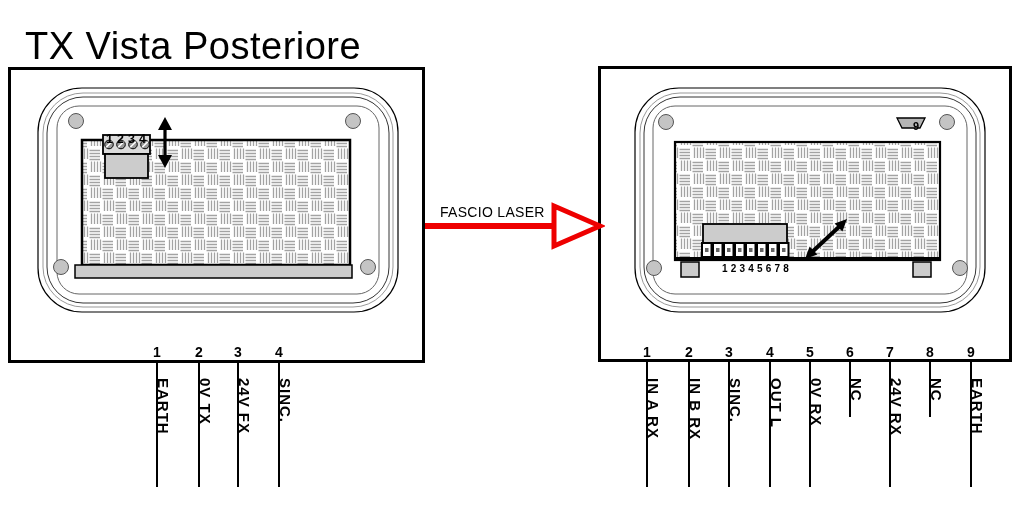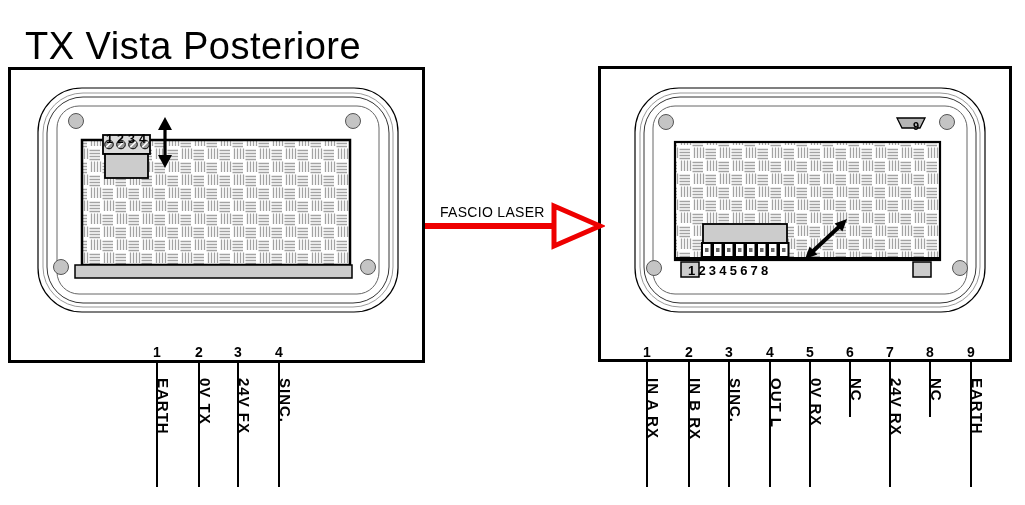--- a/index.html
+++ b/index.html
@@ -11,21 +11,21 @@
   .frame{position:absolute;border:3px solid #000;background:#fff;}
   #tx-frame{left:8px;top:67px;width:411px;height:290px;}
   #rx-frame{left:598px;top:66px;width:408px;height:290px;}
   .devsvg{position:absolute;}
   #tx-svg{left:11px;top:70px;}
   #rx-svg{left:601px;top:69px;}
   #laser-svg{left:425px;top:200px;}
   #laser-label{position:absolute;left:440px;top:204px;font-size:14px;letter-spacing:0.3px;white-space:nowrap;}
   .ovnum{position:absolute;font-weight:bold;white-space:nowrap;}
   #tx-terminal-numbers{left:104px;top:120px;width:48px;text-align:center;font-size:12.5px;letter-spacing:4px;margin-top:12px;}
-  #rx-terminal-numbers{left:688px;top:263px;font-size:13px;letter-spacing:3.2px;}
+  #rx-terminal-numbers{left:722px;top:263px;font-size:10px;letter-spacing:3.2px;}
   #rx-terminal9{left:913px;top:120px;font-size:11px;}
   .wire{position:absolute;top:0;width:0;height:0;}
   .wire .num{position:absolute;top:344px;left:-10px;width:20px;text-align:center;
              font-size:14px;font-weight:bold;}
   .wire .line{position:absolute;top:361px;left:-1px;width:1.5px;height:126px;background:#000;}
   .wire.short .line{height:56px;}
   .wire .lbl{position:absolute;top:378px;left:-2px;writing-mode:vertical-rl;line-height:16px;
              font-size:15px;font-weight:bold;letter-spacing:1px;white-space:nowrap;}
 </style>
 </head>

